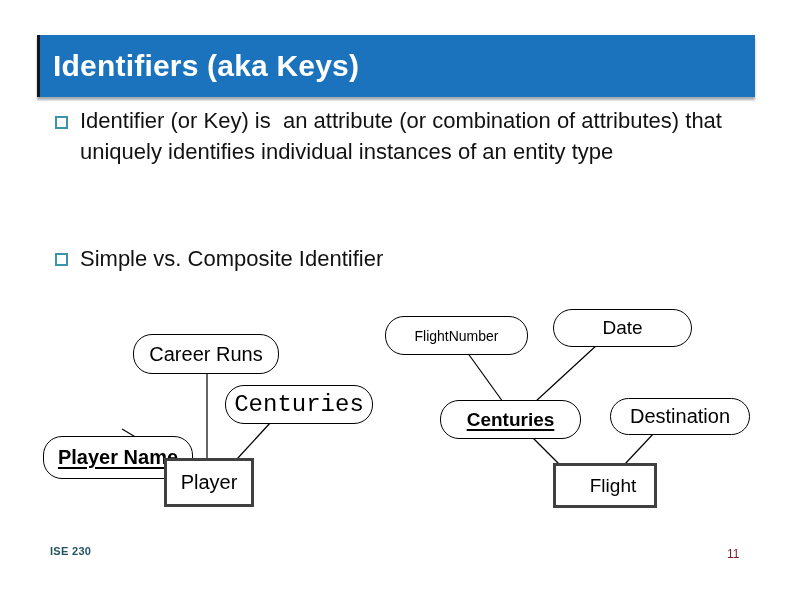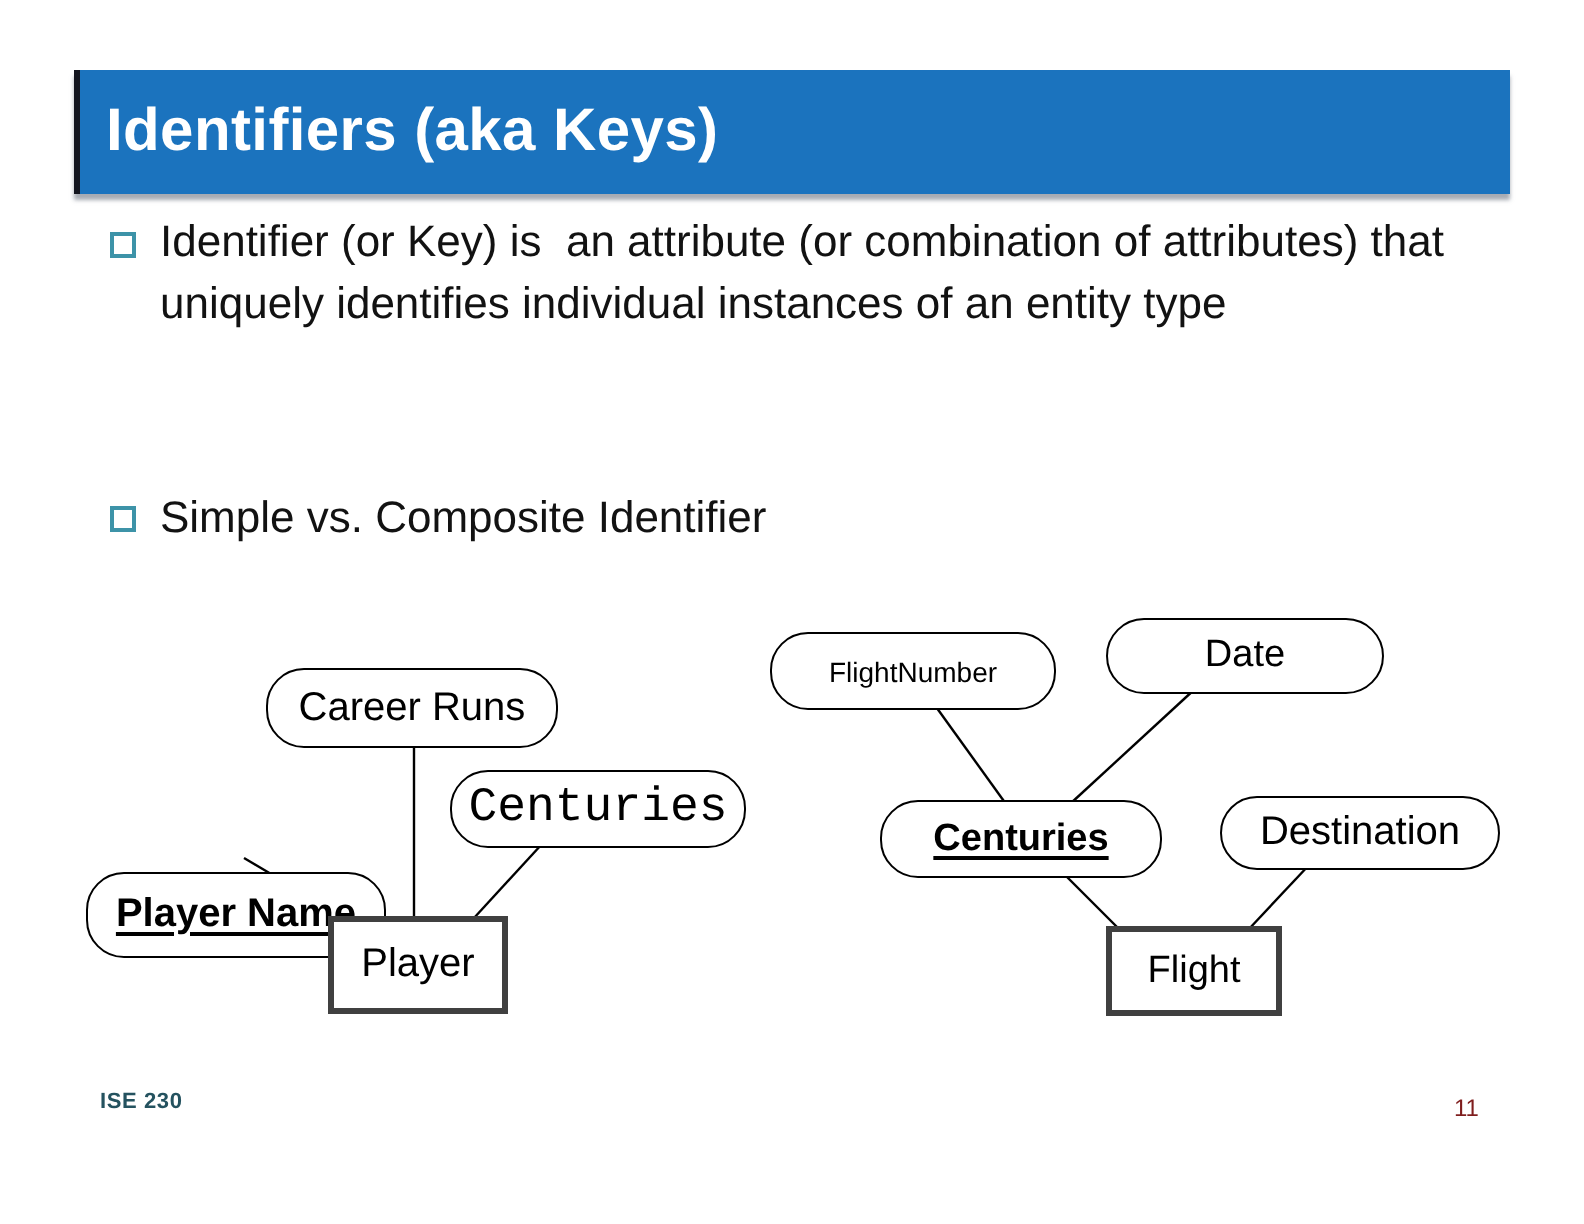--- a/index.html
+++ b/index.html
@@ -59,21 +59,21 @@
 
   #node-career-runs {left:133px;top:334px;width:144px;height:38px;font-size:20px;}
   #node-player-name {left:43px; top:388px;width:148px;height:41px;font-size:20px;margin-top:48px;}
   #node-centuries   {left:225px;top:385px;width:146px;height:37px;font-size:24px;font-family:Liberation Mono, monospace;}
   #node-player      {left:164px;top:458px;width:84px; height:43px;font-size:20px;}
 
   #node-flight-number{left:385px;top:316px;width:141px;height:37px;font-size:14px;}
   #node-date         {left:553px;top:309px;width:137px;height:36px;font-size:19px;text-align:right;}
   #node-flight-id    {left:440px;top:400px;width:139px;height:37px;font-size:19px;}
   #node-destination  {left:610px;top:398px;width:138px;height:35px;font-size:20px;}
-  #node-flight       {left:553px;top:463px;width:82px; height:39px;font-size:19px;}
+  #node-flight       {left:553px;top:463px;width:82px; height:39px;font-size:19px;padding-left:16px;}
 
   
   .footer-course{
     position:absolute;left:50px;top:545px;
     font-size:11px;font-weight:bold;color:#24525f;letter-spacing:0.3px;
   }
   .footer-page{
     position:absolute;left:727px;top:547px;
     font-size:12px;color:#7f1d1d;
   }

